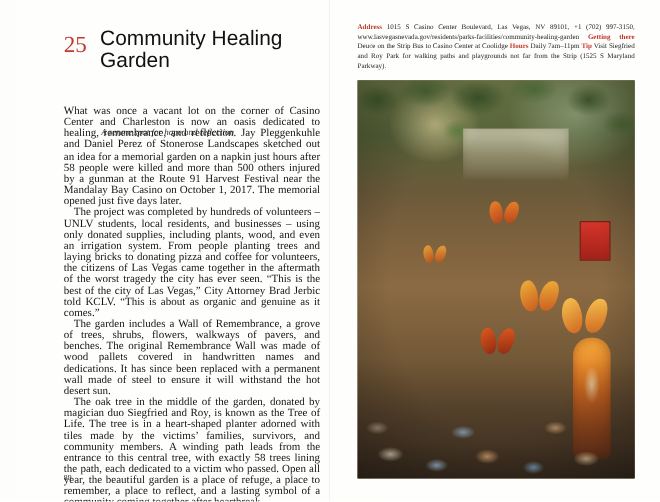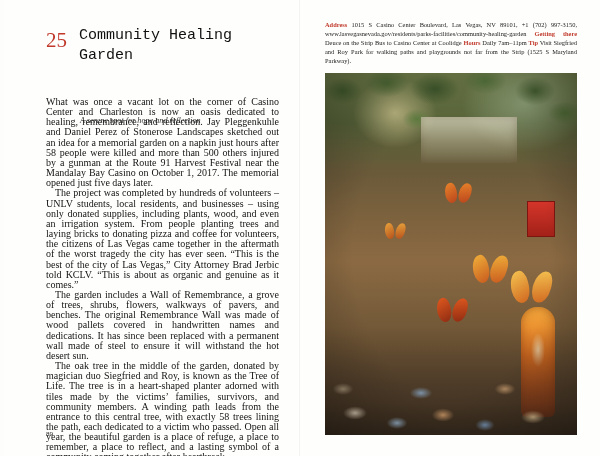--- a/index.html
+++ b/index.html
@@ -17,43 +17,43 @@
   .page {
     position: relative;
     width: 600px;
     height: 456px;
     background: #fdfdfb;
   }
 
   
   .left-page {
     position: absolute;
-    left: 4px;
+    left: 16px;
     top: 0;
     width: 300px;
     height: 456px;
     background: #fefefc;
     padding-left: 36px;
   }
   .entry-number {
     position: absolute;
     left: 42px;
     top: 28px;
     font-family: "Liberation Serif", serif;
     font-size: 21px;
     color: #c0392b;
     letter-spacing: 0px;
   }
   .entry-title {
     position: absolute;
     left: 75px;
     top: 26px;
     width: 200px;
-    font-family: Liberation Mono, monospace;
-    font-size: 15px;
+    font-family: Liberation Sans, sans-serif;
+    font-size: 19px;
     line-height: 20px;
     color: #111;
     font-weight: normal;
   }
   .entry-sub {
     position: absolute;
     left: 76px;
     top: 69px;
     width: 200px;
     font-family: "Liberation Serif", serif;

